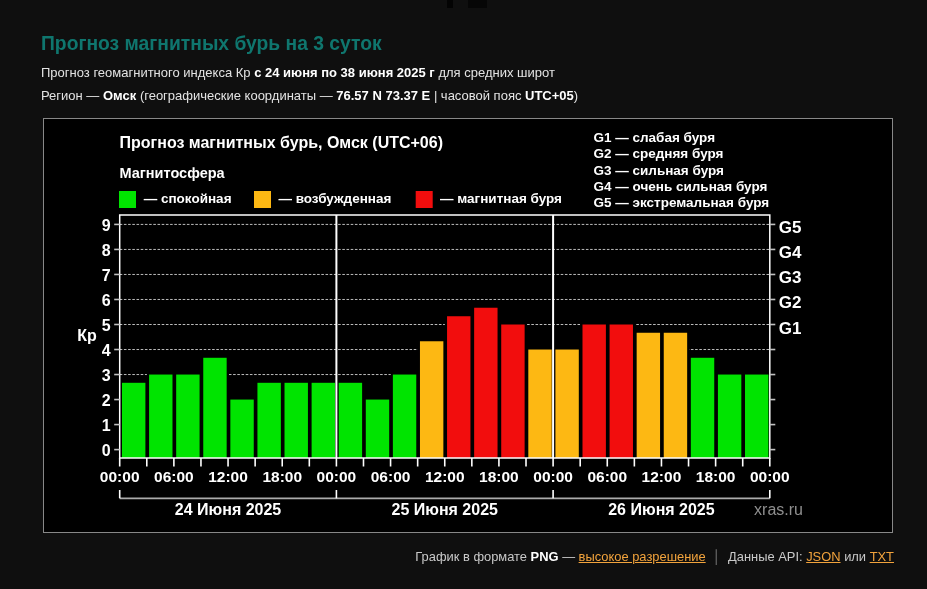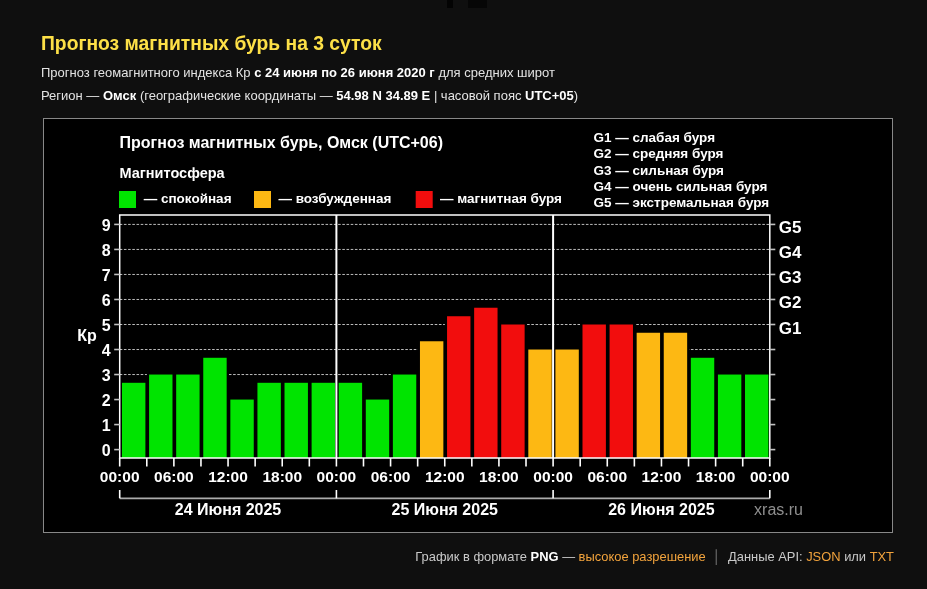--- a/index.html
+++ b/index.html
@@ -1,26 +1,26 @@
 <!DOCTYPE html>
 <html lang="ru"><head><meta charset="utf-8">
 <style>
   html,body{margin:0;padding:0}
   body{width:927px;height:589px;background:#0f0f0f;position:relative;overflow:hidden;
        font-family:"Liberation Sans",sans-serif}
   .abs{position:absolute;white-space:nowrap}
   b{color:#fff}
-  a{color:#f2a33c;}
+  a{color:#f2a33c;text-decoration:underline}
 </style></head>
 <body>
 <div class="abs" style="left:447px;top:0;width:6px;height:8px;background:#030303"></div>
 <div class="abs" style="left:468px;top:0;width:19px;height:8px;background:#060606"></div>
-<div class="abs" style="left:41px;top:33px;font-size:19.3px;font-weight:bold;color:#fde047">Прогноз магнитных бурь на 3 суток</div>
-<div class="abs" style="left:41px;top:65px;font-size:13px;color:#e3e3e3">Прогноз геомагнитного индекса Кр <b>с 24 июня по 26 июня 2020 г</b> для средних широт</div>
-<div class="abs" style="left:41px;top:88px;font-size:13px;color:#e3e3e3">Регион — <b>Омск</b> (географические координаты — <b>54.98 N 34.89 E</b> | часовой пояс <b>UTC+05</b>)</div>
+<div class="abs" style="left:41px;top:33px;font-size:19.3px;font-weight:bold;color:#0f766e">Прогноз магнитных бурь на 3 суток</div>
+<div class="abs" style="left:41px;top:65px;font-size:13px;color:#e3e3e3">Прогноз геомагнитного индекса Кр <b>с 24 июня по 38 июня 2025 г</b> для средних широт</div>
+<div class="abs" style="left:41px;top:88px;font-size:13px;color:#e3e3e3">Регион — <b>Омск</b> (географические координаты — <b>76.57 N 73.37 E</b> | часовой пояс <b>UTC+05</b>)</div>
 <div class="abs" style="left:43px;top:118px;width:848px;height:413px;background:#000;border:1px solid #888">
 <svg width="848" height="413" viewBox="0 0 848 413">
 <line x1="75.7" y1="305.58" x2="725.8" y2="305.58" stroke="#bcbcbc" stroke-width="1" stroke-dasharray="2.6 1.6"></line>
 <line x1="75.7" y1="280.56" x2="725.8" y2="280.56" stroke="#bcbcbc" stroke-width="1" stroke-dasharray="2.6 1.6"></line>
 <line x1="75.7" y1="255.54" x2="725.8" y2="255.54" stroke="#bcbcbc" stroke-width="1" stroke-dasharray="2.6 1.6"></line>
 <line x1="75.7" y1="230.52" x2="725.8" y2="230.52" stroke="#bcbcbc" stroke-width="1" stroke-dasharray="2.6 1.6"></line>
 <line x1="75.7" y1="205.5" x2="725.8" y2="205.5" stroke="#bcbcbc" stroke-width="1" stroke-dasharray="2.6 1.6"></line>
 <line x1="75.7" y1="180.48" x2="725.8" y2="180.48" stroke="#bcbcbc" stroke-width="1" stroke-dasharray="2.6 1.6"></line>
 <line x1="75.7" y1="155.46" x2="725.8" y2="155.46" stroke="#bcbcbc" stroke-width="1" stroke-dasharray="2.6 1.6"></line>
 <line x1="75.7" y1="130.44" x2="725.8" y2="130.44" stroke="#bcbcbc" stroke-width="1" stroke-dasharray="2.6 1.6"></line>

